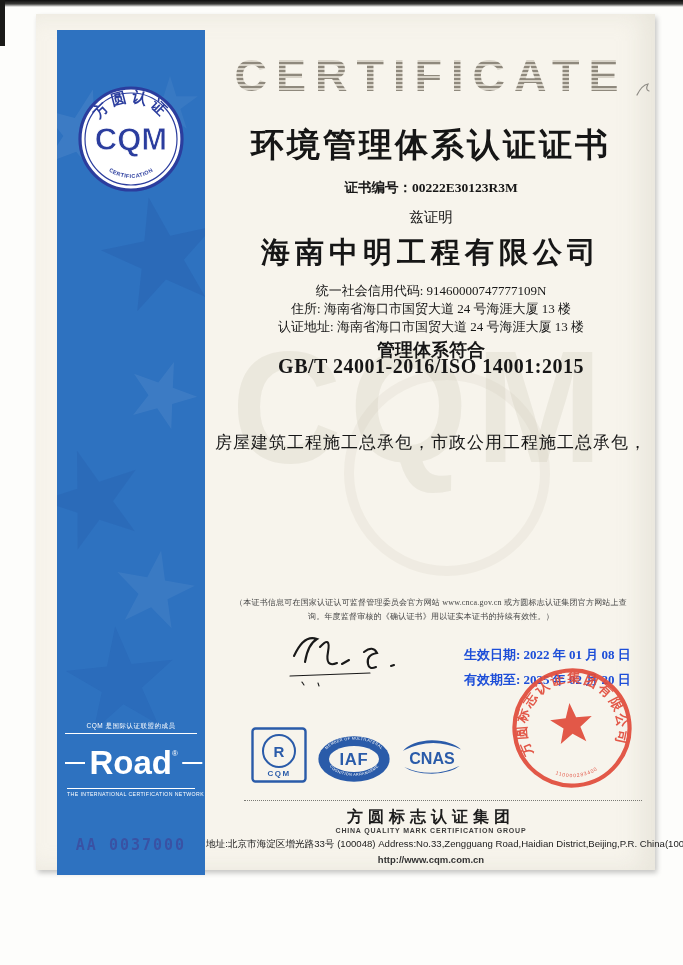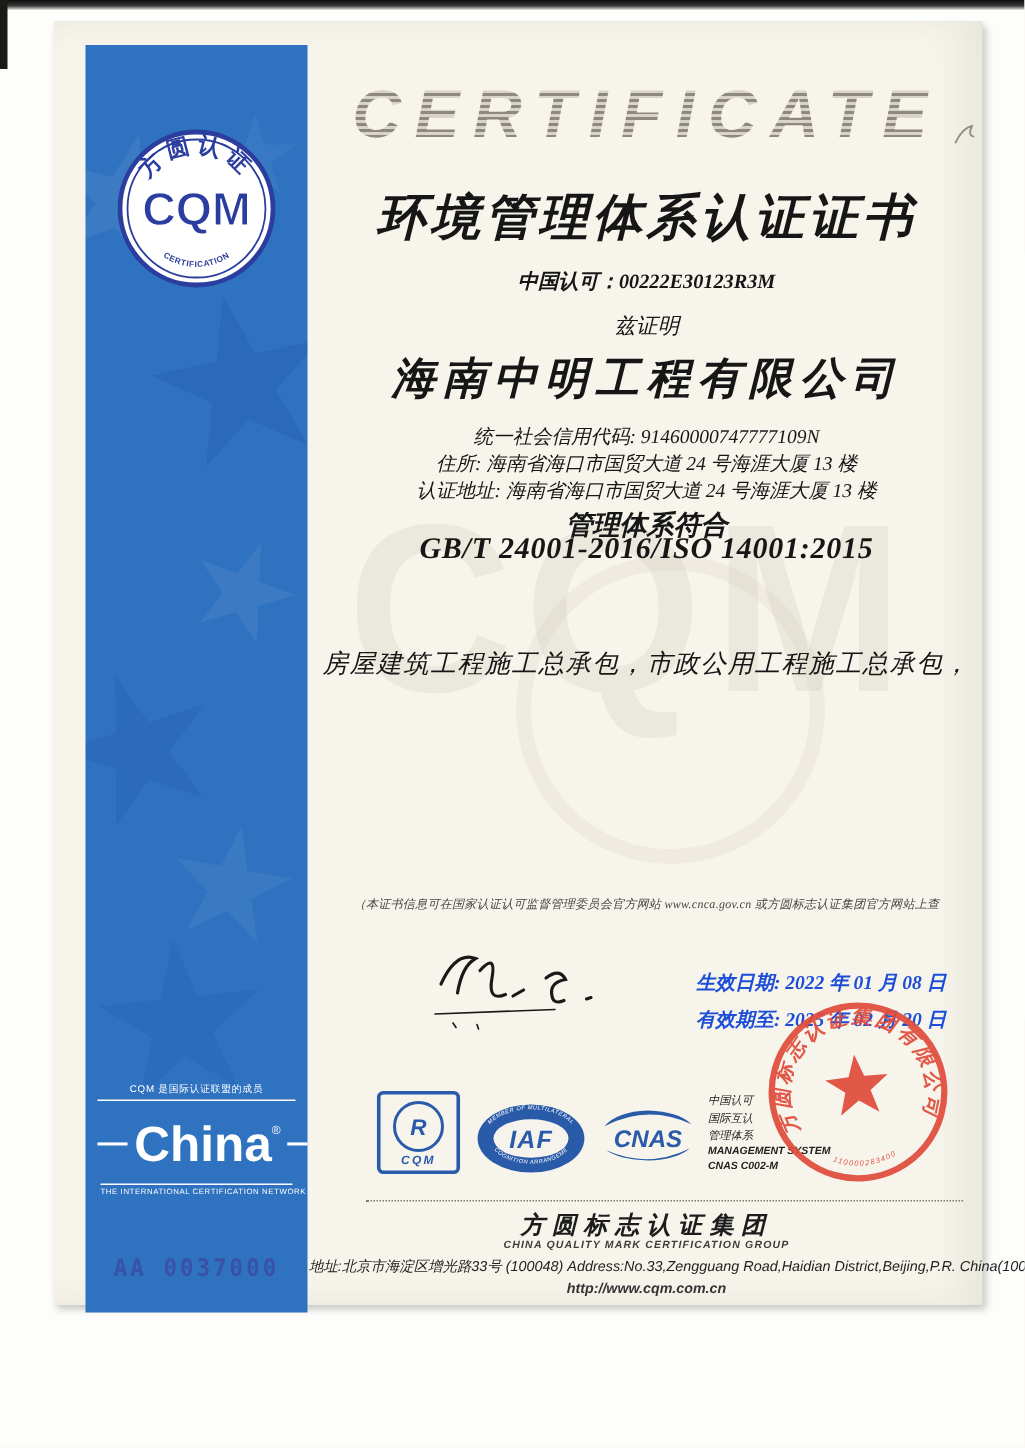--- a/index.html
+++ b/index.html
@@ -34,21 +34,21 @@
   .iqnet-row{margin-top:1px;line-height:38px;white-space:nowrap;}
   .iqnet-dash{font-size:20px;font-weight:700;vertical-align:6px;}
   .iqnet-name{font-size:33px;font-weight:800;letter-spacing:0px;}
   .iqnet-reg{font-size:8px;vertical-align:18px;}
   .iqnet-sub{font-size:5.2px;letter-spacing:0.4px;border-top:1px solid #fff;padding-top:2px;
     margin:0 2px;white-space:nowrap;}
   .serial{position:absolute;left:0;top:806px;width:148px;text-align:center;
     font-family:"DejaVu Sans Mono",monospace;font-size:15px;font-weight:bold;
     letter-spacing:2px;color:#3c4da0;opacity:0.85;transform:scaleY(1.08);}
   
-  .content{position:absolute;left:170px;top:0;width:364px;height:856px;z-index:1;font-style:italic;}
+  .content{position:absolute;left:170px;top:0;width:364px;height:856px;z-index:1;}
   .cline{position:absolute;left:0;width:450px;text-align:center;white-space:nowrap;color:#161616;}
   .banner{top:36px;font-family:"Liberation Sans",sans-serif;font-size:45px;font-weight:800;
     letter-spacing:9px;color:#b3ada2;
     background-image:repeating-linear-gradient(180deg,#8f897d 0 2px,#d9d4c9 2px 4px);
     -webkit-background-clip:text;background-clip:text;-webkit-text-fill-color:transparent;}
   .title{top:109px;font-size:33px;font-weight:bold;letter-spacing:3px;}
   .certno{top:165px;font-size:13.5px;font-weight:600;}
   .attest{top:194px;font-size:14.5px;}
   .company{top:219px;font-size:29px;font-weight:600;letter-spacing:5px;}
   .credit{top:268px;font-size:13px;}
@@ -110,44 +110,45 @@
       <text font-size="5.5" font-weight="bold" fill="#2b3d9e" letter-spacing="0.4" font-family="Liberation Sans,sans-serif">
         <textPath href="#emblemArcBottom" startOffset="50%" text-anchor="middle">CERTIFICATION</textPath>
       </text>
       <text x="55" y="66" text-anchor="middle" font-size="31" font-weight="900" fill="#2b3d9e" stroke="#ffffff" stroke-width="0.8" font-family="Liberation Sans,sans-serif">CQM</text>
     </svg>
 
     <div class="iqnet">
       <div class="iqnet-note">CQM 是国际认证联盟的成员</div>
       <div class="iqnet-row">
         <span class="iqnet-dash">—</span>
-        <span class="iqnet-name">China</span><span class="iqnet-reg">®</span>
+        <span class="iqnet-name">Road</span><span class="iqnet-reg">®</span>
         <span class="iqnet-dash">—</span>
       </div>
       <div class="iqnet-sub">THE INTERNATIONAL CERTIFICATION NETWORK</div>
     </div>
 
     <div class="serial">AA 0037000</div>
   </aside>
 
   <main class="content">
     <div class="cline banner">CERTIFICATE</div>
     <div class="cline title">环境管理体系认证证书</div>
-    <div class="cline certno">中国认可：00222E30123R3M</div>
+    <div class="cline certno">证书编号：00222E30123R3M</div>
     <div class="cline attest">兹证明</div>
     <div class="cline company">海南中明工程有限公司</div>
     <div class="cline credit">统一社会信用代码: 91460000747777109N</div>
     <div class="cline residence">住所: 海南省海口市国贸大道 24 号海涯大厦 13 楼</div>
     <div class="cline auditaddr">认证地址: 海南省海口市国贸大道 24 号海涯大厦 13 楼</div>
     <div class="cline conform">管理体系符合</div>
     <div class="cline standard">GB/T 24001-2016/ISO 14001:2015</div>
     <div class="cline scope1">房屋建筑工程施工总承包，市政公用工程施工总承包，</div>
 
     <div class="cline fineprint">
       <div>（本证书信息可在国家认证认可监督管理委员会官方网站 www.cnca.gov.cn 或方圆标志认证集团官方网站上查</div>
+      <div>询。年度监督审核的《确认证书》用以证实本证书的持续有效性。）</div>
     </div>
 
     <svg class="signature" width="130" height="68" viewBox="0 0 130 68">
       <g fill="none" stroke="#191919" stroke-width="2.1" stroke-linecap="round">
         <path d="M10 30 Q 20 8 33 13 Q 24 18 21 36"></path>
         <path d="M36 21 Q 47 9 44 26 Q 41 42 53 37"></path>
         <path d="M58 38 l 7 -4"></path>
         <path d="M80 26 q 9 -7 13 1 q -11 2 -9 11 q 1 6 8 3"></path>
         <path d="M107 40 l 3 -1"></path>
       </g>
@@ -196,27 +197,20 @@
       </text>
       <text x="50" y="41" text-anchor="middle" font-size="22" font-weight="900" letter-spacing="1" fill="#2a5ba9" font-family="Liberation Sans,sans-serif">IAF</text>
     </svg>
 
     <svg class="mark-cnas" width="68" height="42" viewBox="0 0 110 64">
       <path d="M8 22 Q 55 -2 102 20 Q 88 6 55 5 Q 22 6 8 22 Z" fill="#2a5ba9"></path>
       <path d="M10 48 Q 55 68 100 46 Q 86 58 55 59 Q 24 58 10 48 Z" fill="#2a5ba9"></path>
       <text x="55" y="44" text-anchor="middle" font-size="26" font-weight="900" fill="#2a5ba9" font-family="Liberation Sans,sans-serif">CNAS</text>
     </svg>
 
-    <div class="accred">
-      <div class="cn">中国认可</div>
-      <div class="cn">国际互认</div>
-      <div class="cn">管理体系</div>
-      <div class="en">MANAGEMENT SYSTEM</div>
-      <div class="en">CNAS C002-M</div>
-    </div>
 
     <div class="dotline"></div>
     <div class="cline orgcn">方圆标志认证集团</div>
     <div class="cline orgen">CHINA QUALITY MARK CERTIFICATION GROUP</div>
     <div class="cline addr">地址:北京市海淀区增光路33号 (100048)   Address:No.33,Zengguang Road,Haidian District,Beijing,P.R. China(100048)</div>
     <div class="cline site">http://www.cqm.com.cn</div>
   </main>
 
   <svg class="pen-mark" width="20" height="20" viewBox="0 0 20 20">
     <path d="M3 15 Q 8 5 14 4 Q 11 10 15 11" fill="none" stroke="#8e8c85" stroke-width="1.2" stroke-linecap="round"></path>

